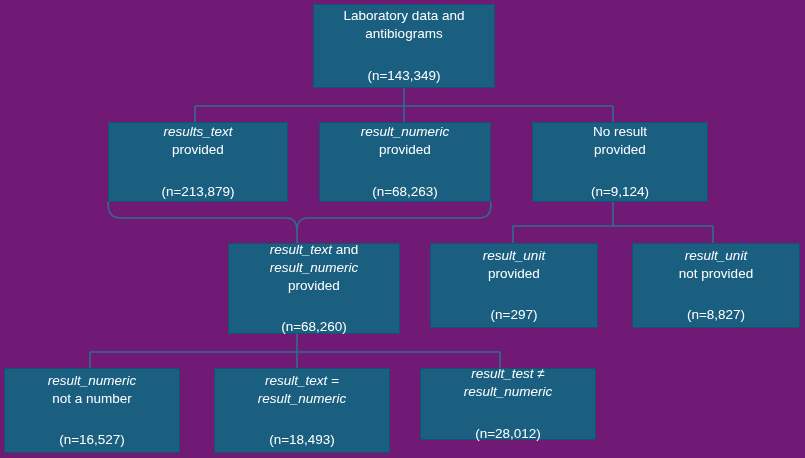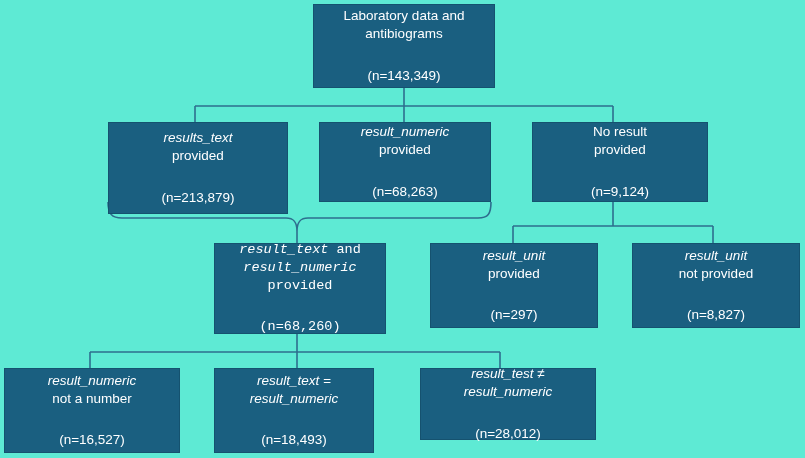--- a/index.html
+++ b/index.html
@@ -4,21 +4,21 @@
 <style>
   html, body {
     margin: 0;
     padding: 0;
     background: #ffffff;
   }
   #flowchart-root {
     position: relative;
     width: 805px;
     height: 458px;
-    background: #5eead4;
+    background: #701a75;
     font-family: "Liberation Sans", sans-serif;
     overflow: hidden;
   }
   #connector-layer {
     position: absolute;
     left: 0;
     top: 0;
     width: 805px;
     height: 458px;
     pointer-events: none;
@@ -93,39 +93,39 @@
       <path d="M500,352 L500,368"></path>
     </g>
   </svg>
 
   <div class="node-box" style="left:313px; top:4px; width:182px; height:84px;">
     <span class="node-line">Laboratory data and</span>
     <span class="node-line">antibiograms</span>
     <span class="node-count">(n=143,349)</span>
   </div>
 
-  <div class="node-box" style="left:108px; top:122px; width:180px; height:92px;">
+  <div class="node-box" style="left:108px; top:122px; width:180px; height:80px;">
     <span class="node-line ital">results_text</span>
     <span class="node-line">provided</span>
     <span class="node-count">(n=213,879)</span>
   </div>
 
   <div class="node-box" style="left:319px; top:122px; width:172px; height:80px;">
     <span class="node-line ital">result_numeric</span>
     <span class="node-line">provided</span>
     <span class="node-count">(n=68,263)</span>
   </div>
 
   <div class="node-box" style="left:532px; top:122px; width:176px; height:80px;">
     <span class="node-line">No result</span>
     <span class="node-line">provided</span>
     <span class="node-count">(n=9,124)</span>
   </div>
 
-  <div class="node-box" style="left:214px; top:243px; width:172px; height:91px;font-family:Liberation Mono, monospace;">
+  <div class="node-box" style="left:228px; top:243px; width:172px; height:91px;">
     <span class="node-line"><span class="ital">result_text</span><span class="roman"> and</span></span>
     <span class="node-line ital">result_numeric</span>
     <span class="node-line">provided</span>
     <span class="node-count">(n=68,260)</span>
   </div>
 
   <div class="node-box" style="left:430px; top:243px; width:168px; height:85px;">
     <span class="node-line ital">result_unit</span>
     <span class="node-line">provided</span>
     <span class="node-count">(n=297)</span>
@@ -136,21 +136,21 @@
     <span class="node-line">not provided</span>
     <span class="node-count">(n=8,827)</span>
   </div>
 
   <div class="node-box" style="left:4px; top:368px; width:176px; height:85px;">
     <span class="node-line ital">result_numeric</span>
     <span class="node-line">not a number</span>
     <span class="node-count">(n=16,527)</span>
   </div>
 
-  <div class="node-box" style="left:214px; top:368px; width:160px; height:85px;">
+  <div class="node-box" style="left:214px; top:368px; width:176px; height:85px;">
     <span class="node-line ital">result_text =</span>
     <span class="node-line ital">result_numeric</span>
     <span class="node-count">(n=18,493)</span>
   </div>
 
   <div class="node-box" style="left:420px; top:368px; width:176px; height:72px;">
     <span class="node-line ital">result_test ≠</span>
     <span class="node-line ital">result_numeric</span>
     <span class="node-count">(n=28,012)</span>
   </div>

